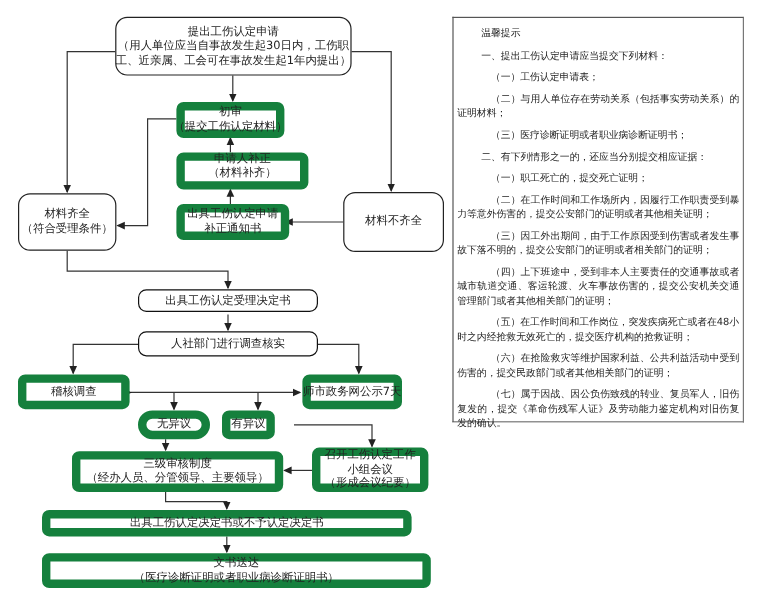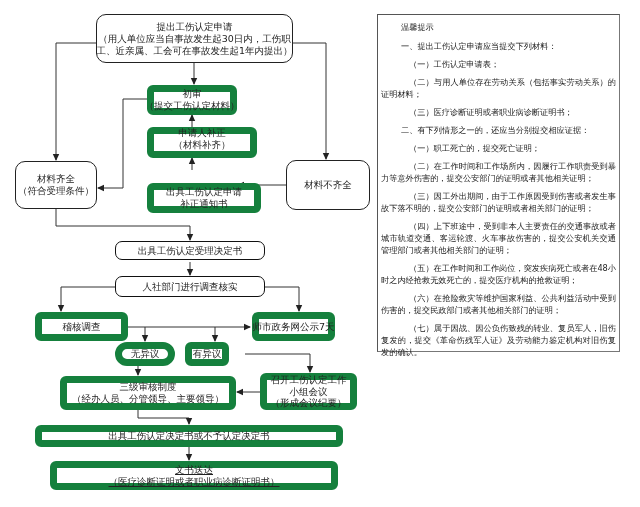--- a/index.html
+++ b/index.html
@@ -81,21 +81,21 @@
 <div class="node" style="left:147px;top:85px;width:90px;height:30px;">
   <span>初审</span>
   <span>（提交工伤认定材料）</span>
 </div>
 
 <div class="node" style="left:147px;top:127px;width:110px;height:31px;justify-content:flex-end;">
   <span>申请人补正</span>
   <span>（材料补齐）</span>
 </div>
 
-<div class="node" style="left:147px;top:183px;width:114px;height:30px;">
+<div class="node" style="left:147px;top:170px;width:94px;height:30px;">
   <span>出具工伤认定申请</span>
   <span>补正通知书</span>
 </div>
 
 <div class="node round" style="left:15px;top:161px;width:82px;height:48px;">
   <span>材料齐全</span>
   <span>（符合受理条件）</span>
 </div>
 
 <div class="node round" style="left:286px;top:160px;width:84px;height:50px;">
@@ -103,21 +103,21 @@
 </div>
 
 <div class="node bold" style="left:115px;top:241px;width:150px;height:19px;">
   <span>出具工伤认定受理决定书</span>
 </div>
 
 <div class="node bold" style="left:115px;top:276px;width:150px;height:21px;">
   <span>人社部门进行调查核实</span>
 </div>
 
-<div class="node" style="left:15px;top:312px;width:93px;height:29px;margin-left:20px;">
+<div class="node" style="left:15px;top:312px;width:93px;height:29px;">
   <span>稽核调查</span>
 </div>
 
 <div class="node" style="left:252px;top:312px;width:83px;height:29px;">
   <span>师市政务网公示7天</span>
 </div>
 
 <div class="node" style="left:115px;top:342px;width:60px;height:24px;border-radius:12px;">
   <span>无异议</span>
 </div>
@@ -134,21 +134,21 @@
 <div class="node" style="left:260px;top:373px;width:97px;height:37px;line-height:11.5px;">
   <span>召开工伤认定工作</span>
   <span>小组会议</span>
   <span>（形成会议纪要）</span>
 </div>
 
 <div class="node" style="left:35px;top:425px;width:308px;height:22px;">
   <span>出具工伤认定决定书或不予认定决定书</span>
 </div>
 
-<div class="node" style="left:50px;top:461px;width:288px;height:29px;text-decoration:underline;">
+<div class="node" style="left:35px;top:461px;width:324px;height:29px;">
   <span>文书送达</span>
   <span>（医疗诊断证明或者职业病诊断证明书）</span>
 </div>
 
 <div class="tips">
   <p class="title">温馨提示</p>
   <p class="sec">一、提出工伤认定申请应当提交下列材料：</p>
   <p class="item">（一）工伤认定申请表；</p>
   <p class="item">（二）与用人单位存在劳动关系（包括事实劳动关系）的证明材料；</p>
   <p class="item">（三）医疗诊断证明或者职业病诊断证明书；</p>

